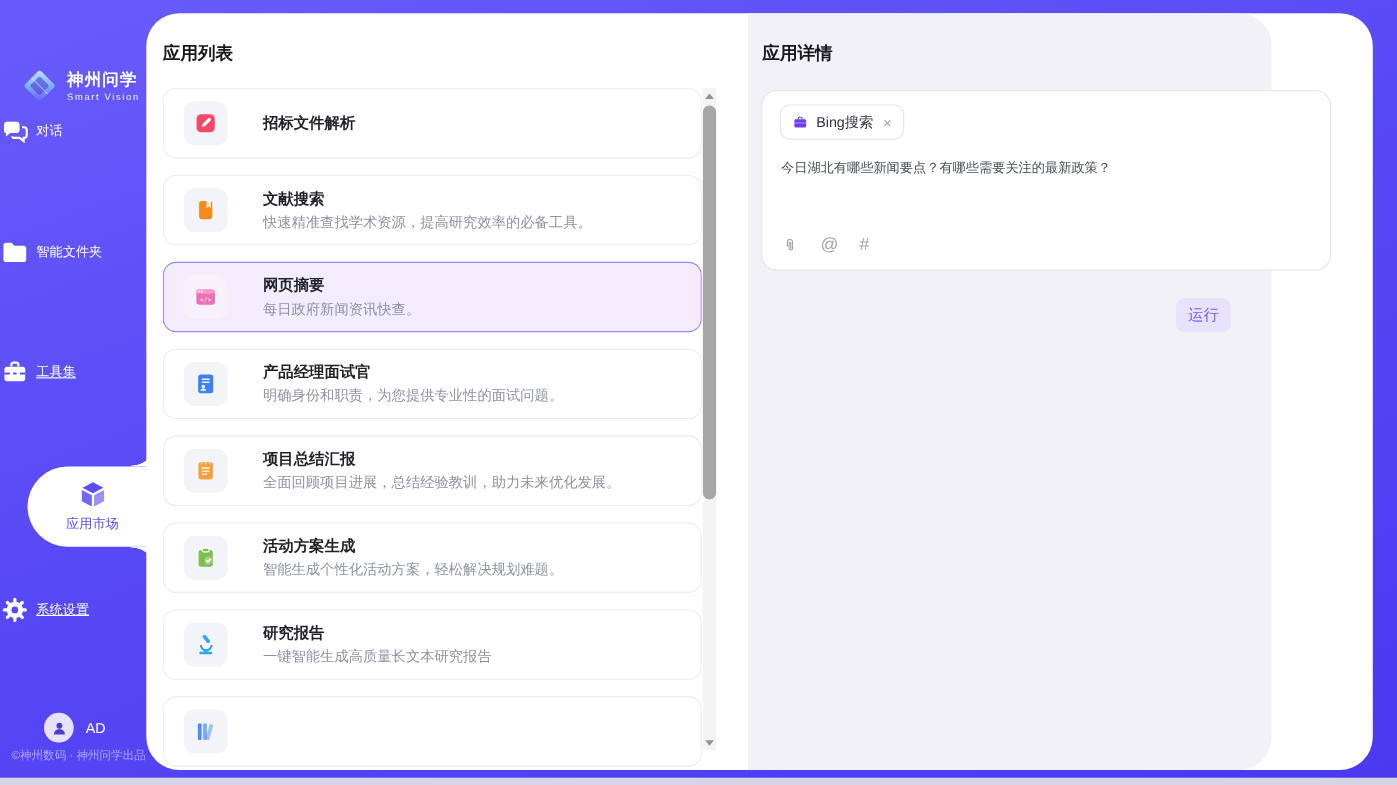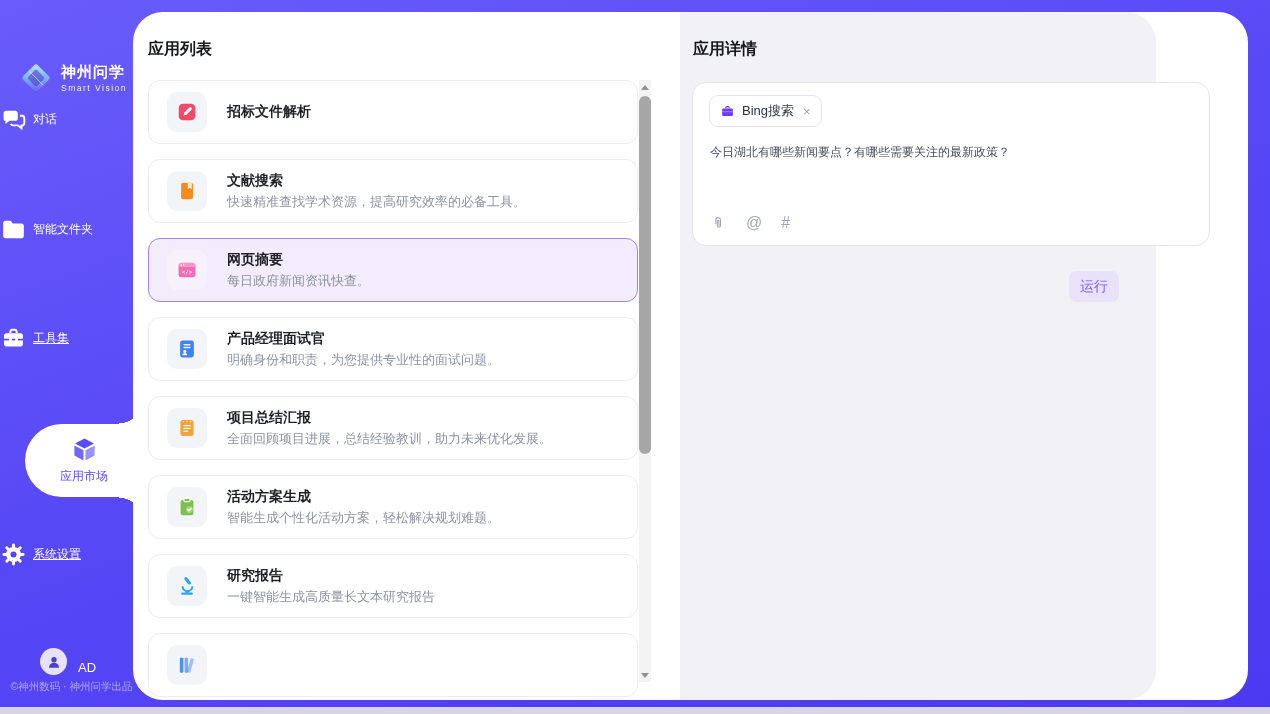--- a/index.html
+++ b/index.html
@@ -21,36 +21,36 @@
   .nav-item .nav-label { font-size:12px; color:#fff; }
   .nav-label.underline { text-decoration:underline; }
   .nav-1 { top:106px; } .nav-2 { top:216px; } .nav-3 { top:325px; } .nav-5 { top:541px; }
   .nav-active-bubble { position:absolute; right:0; top:424px; width:118px; height:73px;
       background:#fff; border-radius:40px 0 0 40px; display:flex; flex-direction:column;
       align-items:center; justify-content:center; gap:5px; cursor:pointer; color:#5B4DF5; }
   .nav-active-bubble .nav-label { color:#5B4DF5; font-size:12px; }
   .notch { position:absolute; right:0; width:24px; height:24px; z-index:4; pointer-events:none; }
   .notch-top { top:400px; background:radial-gradient(circle 24px at 0 0, rgba(0,0,0,0) 23px, #fff 23.5px); }
   .notch-bottom { top:497px; background:radial-gradient(circle 24px at 0 24px, rgba(0,0,0,0) 23px, #fff 23.5px); }
-  .user-row { position:absolute; left:40px; top:648px; display:flex; align-items:flex-end; gap:11px; }
+  .user-row { position:absolute; left:40px; top:648px; display:flex; align-items:center; gap:11px; }
   .avatar { width:27px; height:27px; border-radius:50%; background:#E7E2F9; display:flex;
             align-items:center; justify-content:center; cursor:pointer; }
   .user-initials { font-size:13px; color:#fff; }
   .sidebar-footer { position:absolute; left:0; width:143px; bottom:13px; text-align:center;
                     font-size:10.5px; color:rgba(255,255,255,.5); }
 
   
   .content { position:absolute; left:133px; top:12px; width:1115px; height:688px;
              background:#fff; border-radius:30px; overflow:hidden; z-index:2; }
 
   
   .list-title { position:absolute; left:15px; top:27px; font-size:16px; font-weight:bold; color:#17181C; }
   .list-wrap { position:absolute; left:15px; top:68px; width:490px; bottom:0; overflow:hidden; }
   .app-card { height:64px; margin-bottom:15px; border:1px solid #ECECF1; border-radius:12px;
-              background:#fff; display:flex; align-items:center; padding-left:18px; gap:20px; cursor:pointer; }
+              background:#fff; display:flex; align-items:center; padding-left:18px; gap:32px; cursor:pointer; }
   .app-card.selected { background:#F3ECFC; border:1.5px solid #A383F2; }
   .badge { width:40px; height:40px; border-radius:10px; background:#F3F4F7; display:flex;
            align-items:center; justify-content:center; flex:none; }
   .app-card.selected .badge { background:#F7F1FC; }
   .app-texts { display:flex; flex-direction:column; gap:3px; min-width:0; }
   .app-title { font-size:14px; font-weight:bold; color:#1F2127; }
   .app-sub { font-size:13px; color:#8D93A0; white-space:nowrap; }
 
   
   .scrollbar { position:absolute; left:506px; top:68px; width:12px; height:602px; background:#F3F3F3; }

